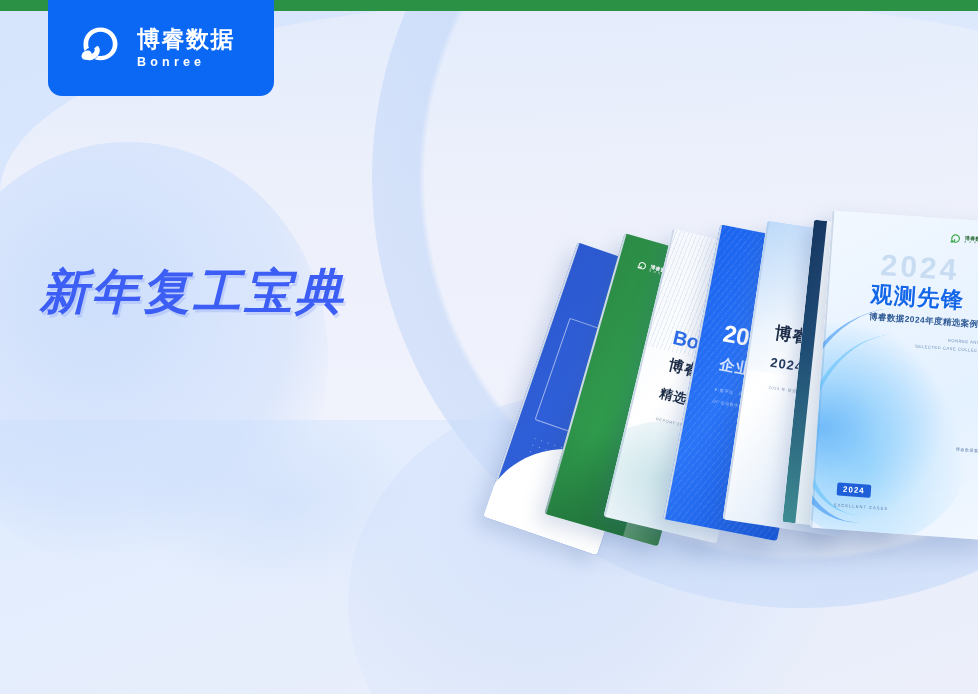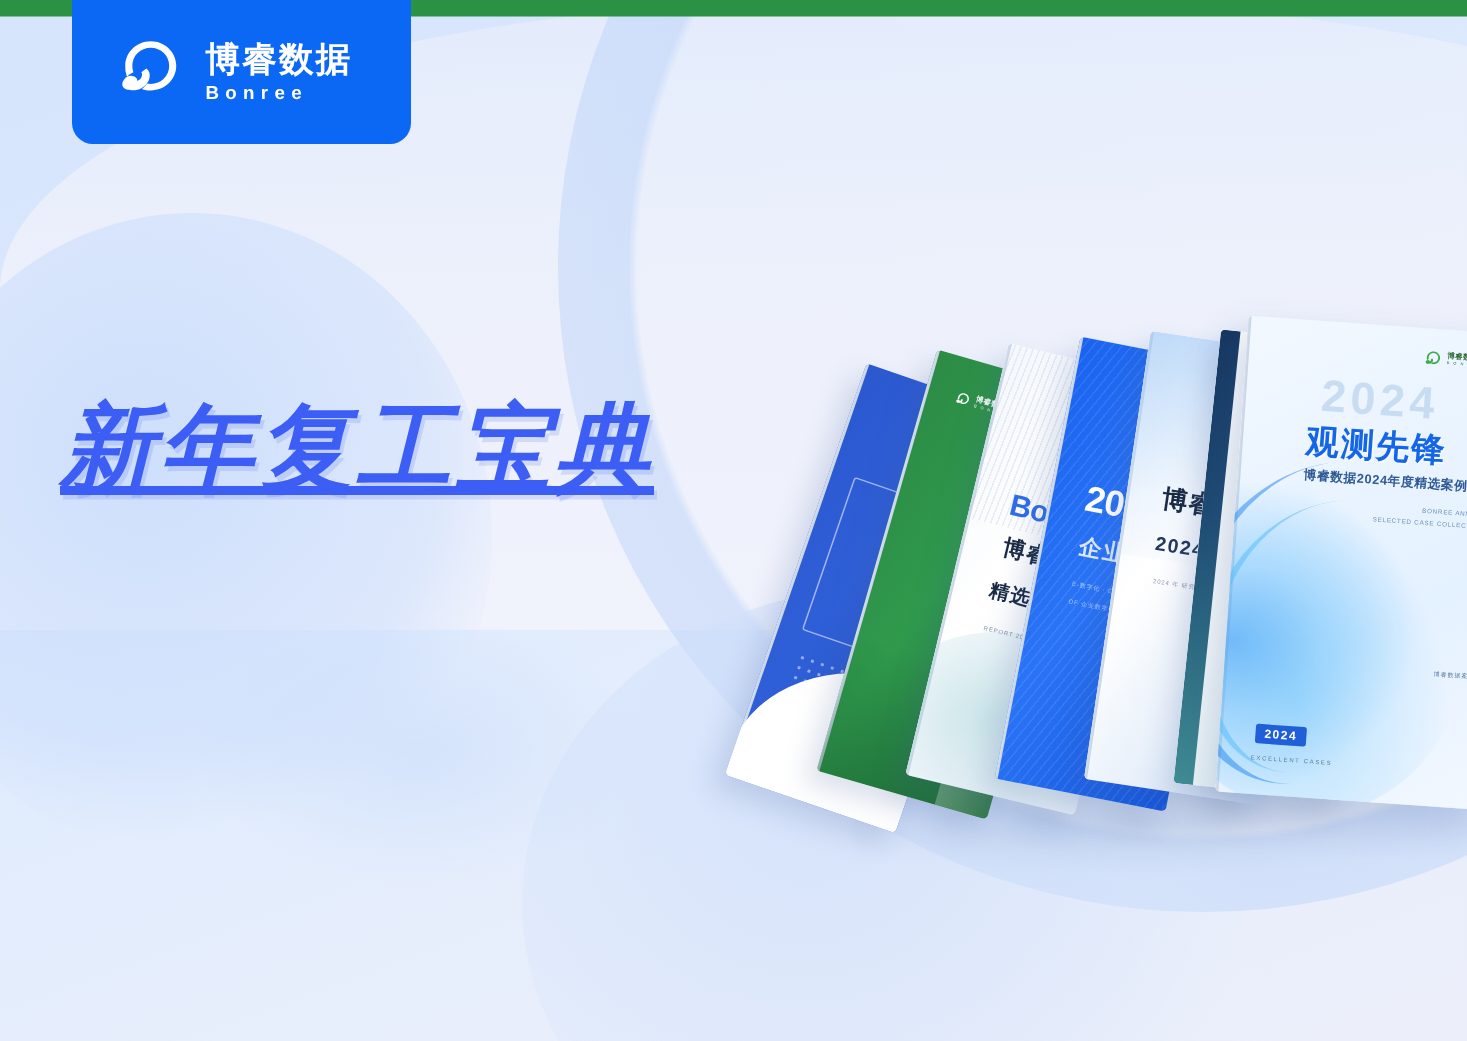--- a/index.html
+++ b/index.html
@@ -58,25 +58,24 @@
     font-family:"Liberation Sans","DejaVu Sans",sans-serif;
   }
   .logo-en{
     color:#fff;font-size:12.5px;font-weight:700;letter-spacing:4.2px;
     margin-top:5px;
   }
 
   
   .headline-wrap{position:absolute;left:40px;top:268px;z-index:7;}
   .headline{
-    font-size:63px;font-weight:700;font-style:italic;color:#3d5ef5;
+    font-size:48px;font-weight:700;font-style:italic;color:#3d5ef5;
     letter-spacing:3px;line-height:1;margin:0;white-space:nowrap;
     font-family:"Liberation Sans","DejaVu Sans",sans-serif;
     text-shadow:2px 3px 0 rgba(61,94,245,0.16);
-    text-decoration:underline;
   }
   .subhead{
     margin:26px 0 0 4px;
     font-size:43px;font-weight:700;font-style:italic;color:#22304d;
     letter-spacing:2px;line-height:1;white-space:nowrap;
     font-family:"Liberation Sans","DejaVu Sans",sans-serif;
   }
 
   
   .books{

